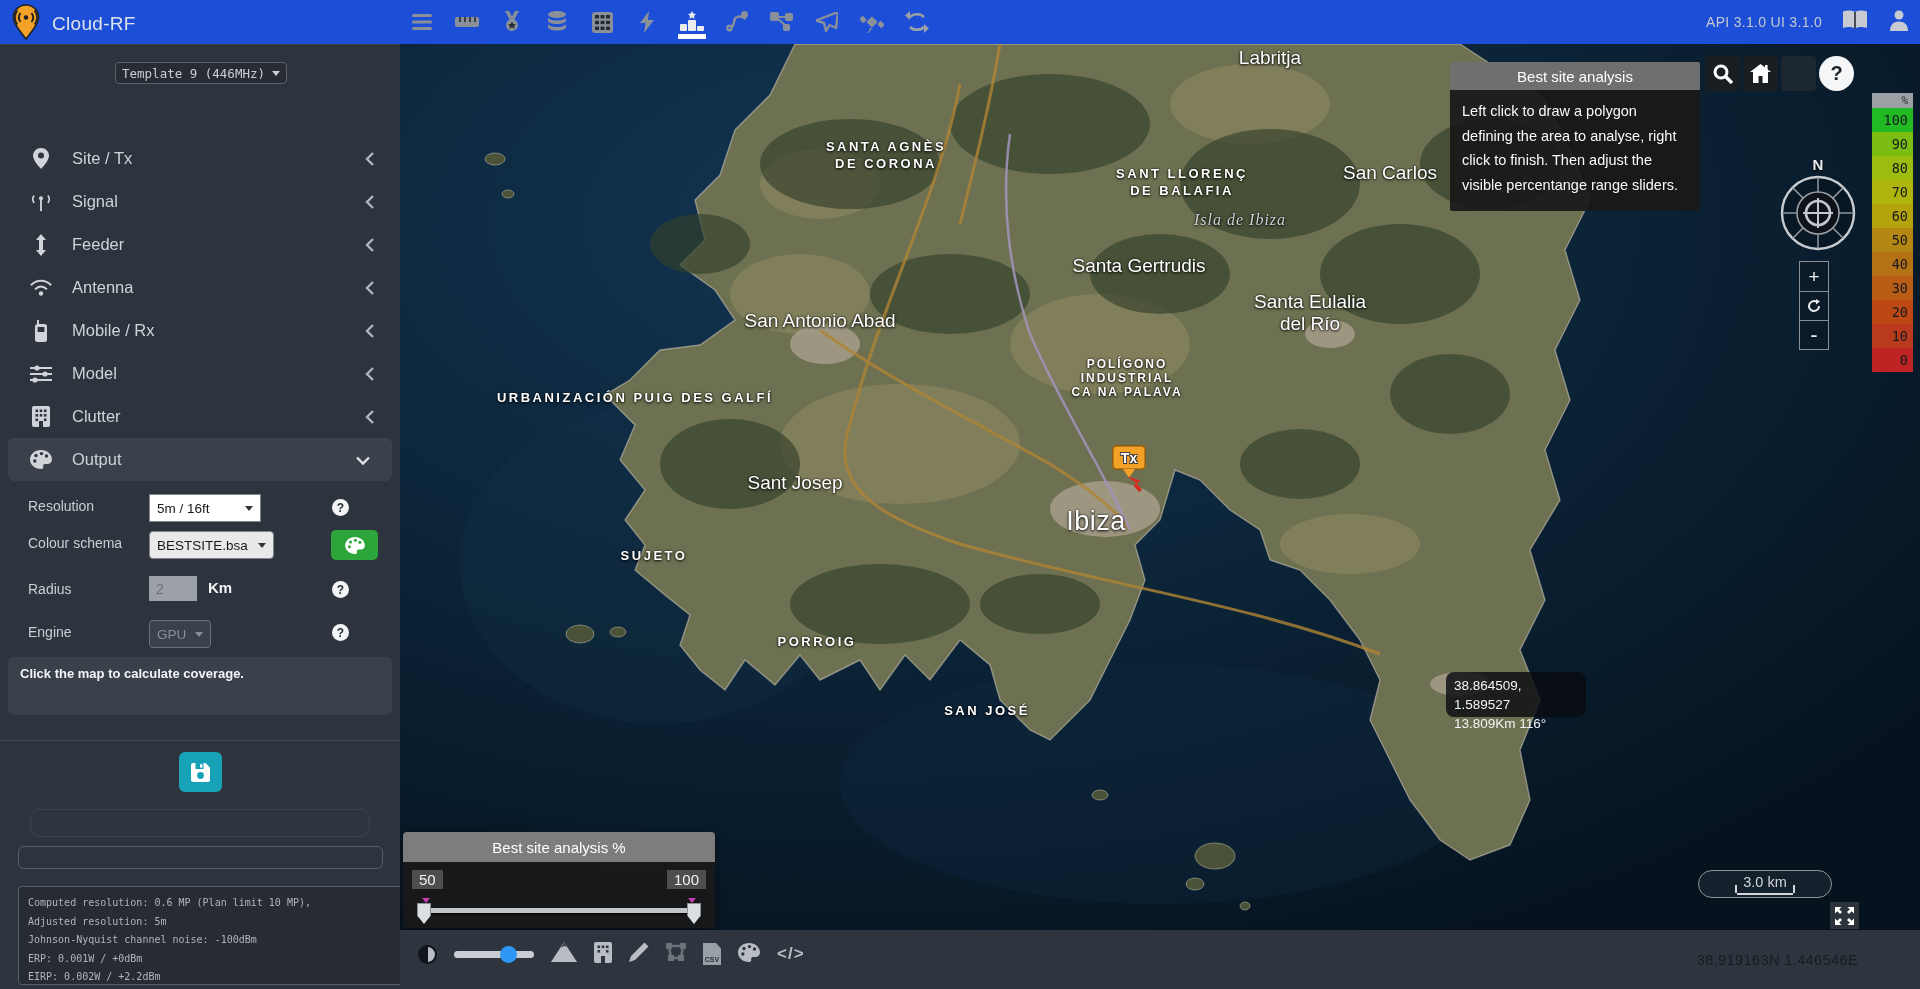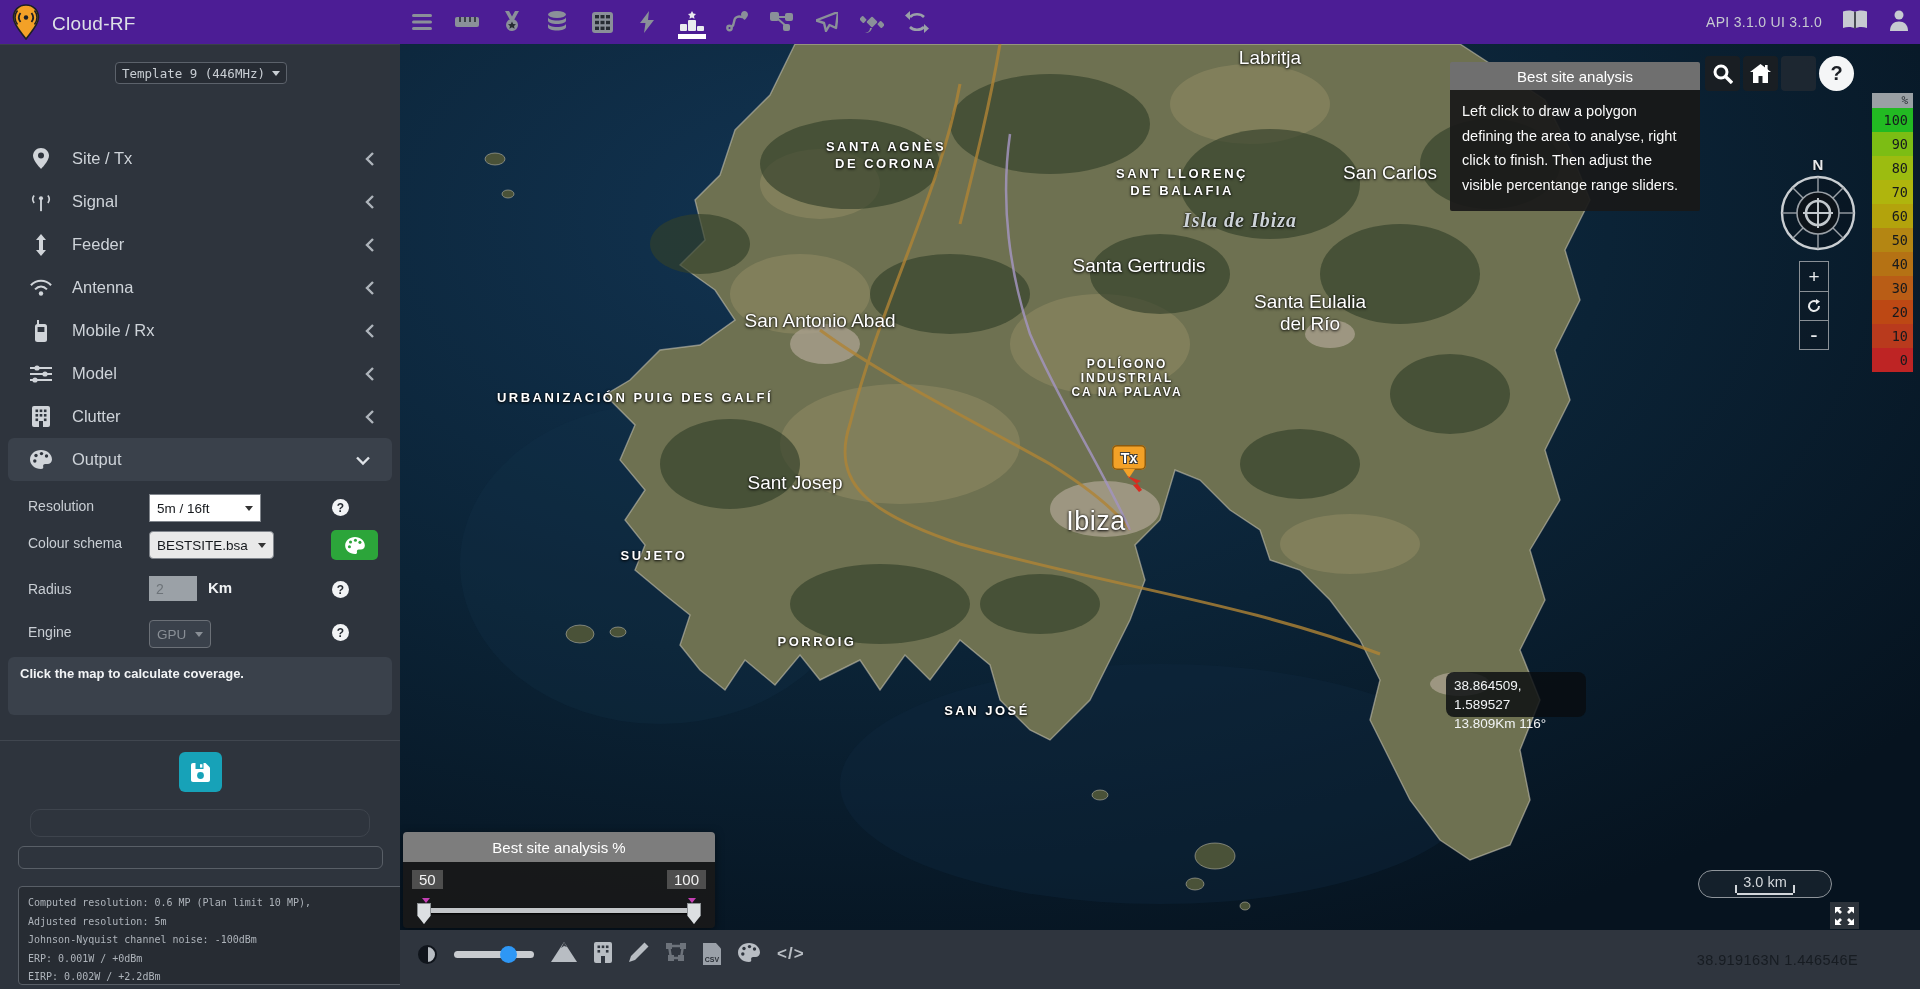--- a/index.html
+++ b/index.html
@@ -1,21 +1,21 @@
 <!DOCTYPE html>
 <html><head>
 <meta charset="utf-8">
 <style>
   * { margin:0; padding:0; box-sizing:border-box; }
   html,body { background:#2f353e; }
   body { font-family:"Liberation Sans", sans-serif; }
   .app { position:relative; width:1920px; height:989px; overflow:hidden; background:#2f353e; }
 
   
-  .topbar { position:absolute; left:0; top:0; width:1920px; height:44px; background:#4c1d95; }
+  .topbar { position:absolute; left:0; top:0; width:1920px; height:44px; background:#1d4ed8; }
   .brand { position:absolute; left:12px; top:4px; display:flex; align-items:center; gap:12px; }
   .brand-title { color:#dde1e6; font-size:19px; letter-spacing:.3px; }
   .top-icons { position:absolute; left:410px; top:0; height:44px; display:flex; align-items:center; gap:21px; }
   .ticon { width:24px; height:24px; display:flex; align-items:center; justify-content:center; position:relative; }
   .ticon svg { display:block; }
   .ticon.active::after { content:""; position:absolute; left:-2px; right:-2px; bottom:-5px; height:5px; background:#fff; }
   .top-right { position:absolute; right:10px; top:0; height:44px; display:flex; align-items:center; gap:20px; }
   .version-text { color:#c6cad0; font-size:14px; letter-spacing:.3px; }
 
   
@@ -44,21 +44,21 @@
   .console::after { content:""; position:absolute; right:2px; bottom:2px; width:11px; height:11px; background:repeating-linear-gradient(135deg, transparent 0 2px, #6a7078 2px 3.5px); }
 
   
   .map { position:absolute; left:400px; top:44px; width:1520px; height:886px; overflow:hidden; background:linear-gradient(135deg,#0f2c44 0%, #0b2336 35%, #081a2b 70%, #061320 100%); }
   .map svg.base { position:absolute; left:0; top:0; }
   .map-label { position:absolute; transform:translate(-50%,-50%); color:#fff; text-shadow:0 1px 3px rgba(0,0,0,.9), 0 0 2px rgba(0,0,0,.8); white-space:nowrap; }
   .lbl-town { font-size:19px; }
   .lbl-big { font-size:27px; letter-spacing:.5px; }
   .lbl-caps { font-size:13px; font-weight:bold; letter-spacing:2.5px; }
   .lbl-caps-sm { font-size:12px; font-weight:bold; letter-spacing:2px; }
-  .lbl-serif { font-family:"Liberation Serif", serif; font-style:italic; font-size:20px; color:#cdd3d8; letter-spacing:1px;font-weight:bold; }
+  .lbl-serif { font-family:"Liberation Serif", serif; font-style:italic; font-size:16px; color:#cdd3d8; letter-spacing:1px; }
 
   .tx-marker { position:absolute; left:712px; top:401px; width:34px; height:25px; background:#f3a127; border-radius:5px; display:flex; align-items:center; justify-content:center; box-shadow:0 0 0 1.5px #8a5a10 inset; }
   .tx-marker::after { content:""; position:absolute; left:11px; top:24px; border-left:6px solid transparent; border-right:6px solid transparent; border-top:9px solid #f3a127; }
   .tx-label { color:#fff; font-size:14px; font-weight:bold; text-shadow:-1px -1px 0 #3a3a3a,1px -1px 0 #3a3a3a,-1px 1px 0 #3a3a3a,1px 1px 0 #3a3a3a; }
 
   .bsa-tooltip { position:absolute; left:1050px; top:18px; width:250px; }
   .bsa-head { height:28px; background:#6f6f6f; color:#fff; font-size:15px; display:flex; align-items:center; justify-content:center; border-radius:2px 2px 0 0; }
   .bsa-body { background:rgba(25,25,25,.93); color:#fafafa; font-size:14.5px; line-height:24.5px; padding:9px 12px 14px 12px; border-radius:0 0 2px 2px; }
 
   .map-btn { position:absolute; width:35px; height:35px; border-radius:4px; background:rgba(28,30,33,.85); display:flex; align-items:center; justify-content:center; }

